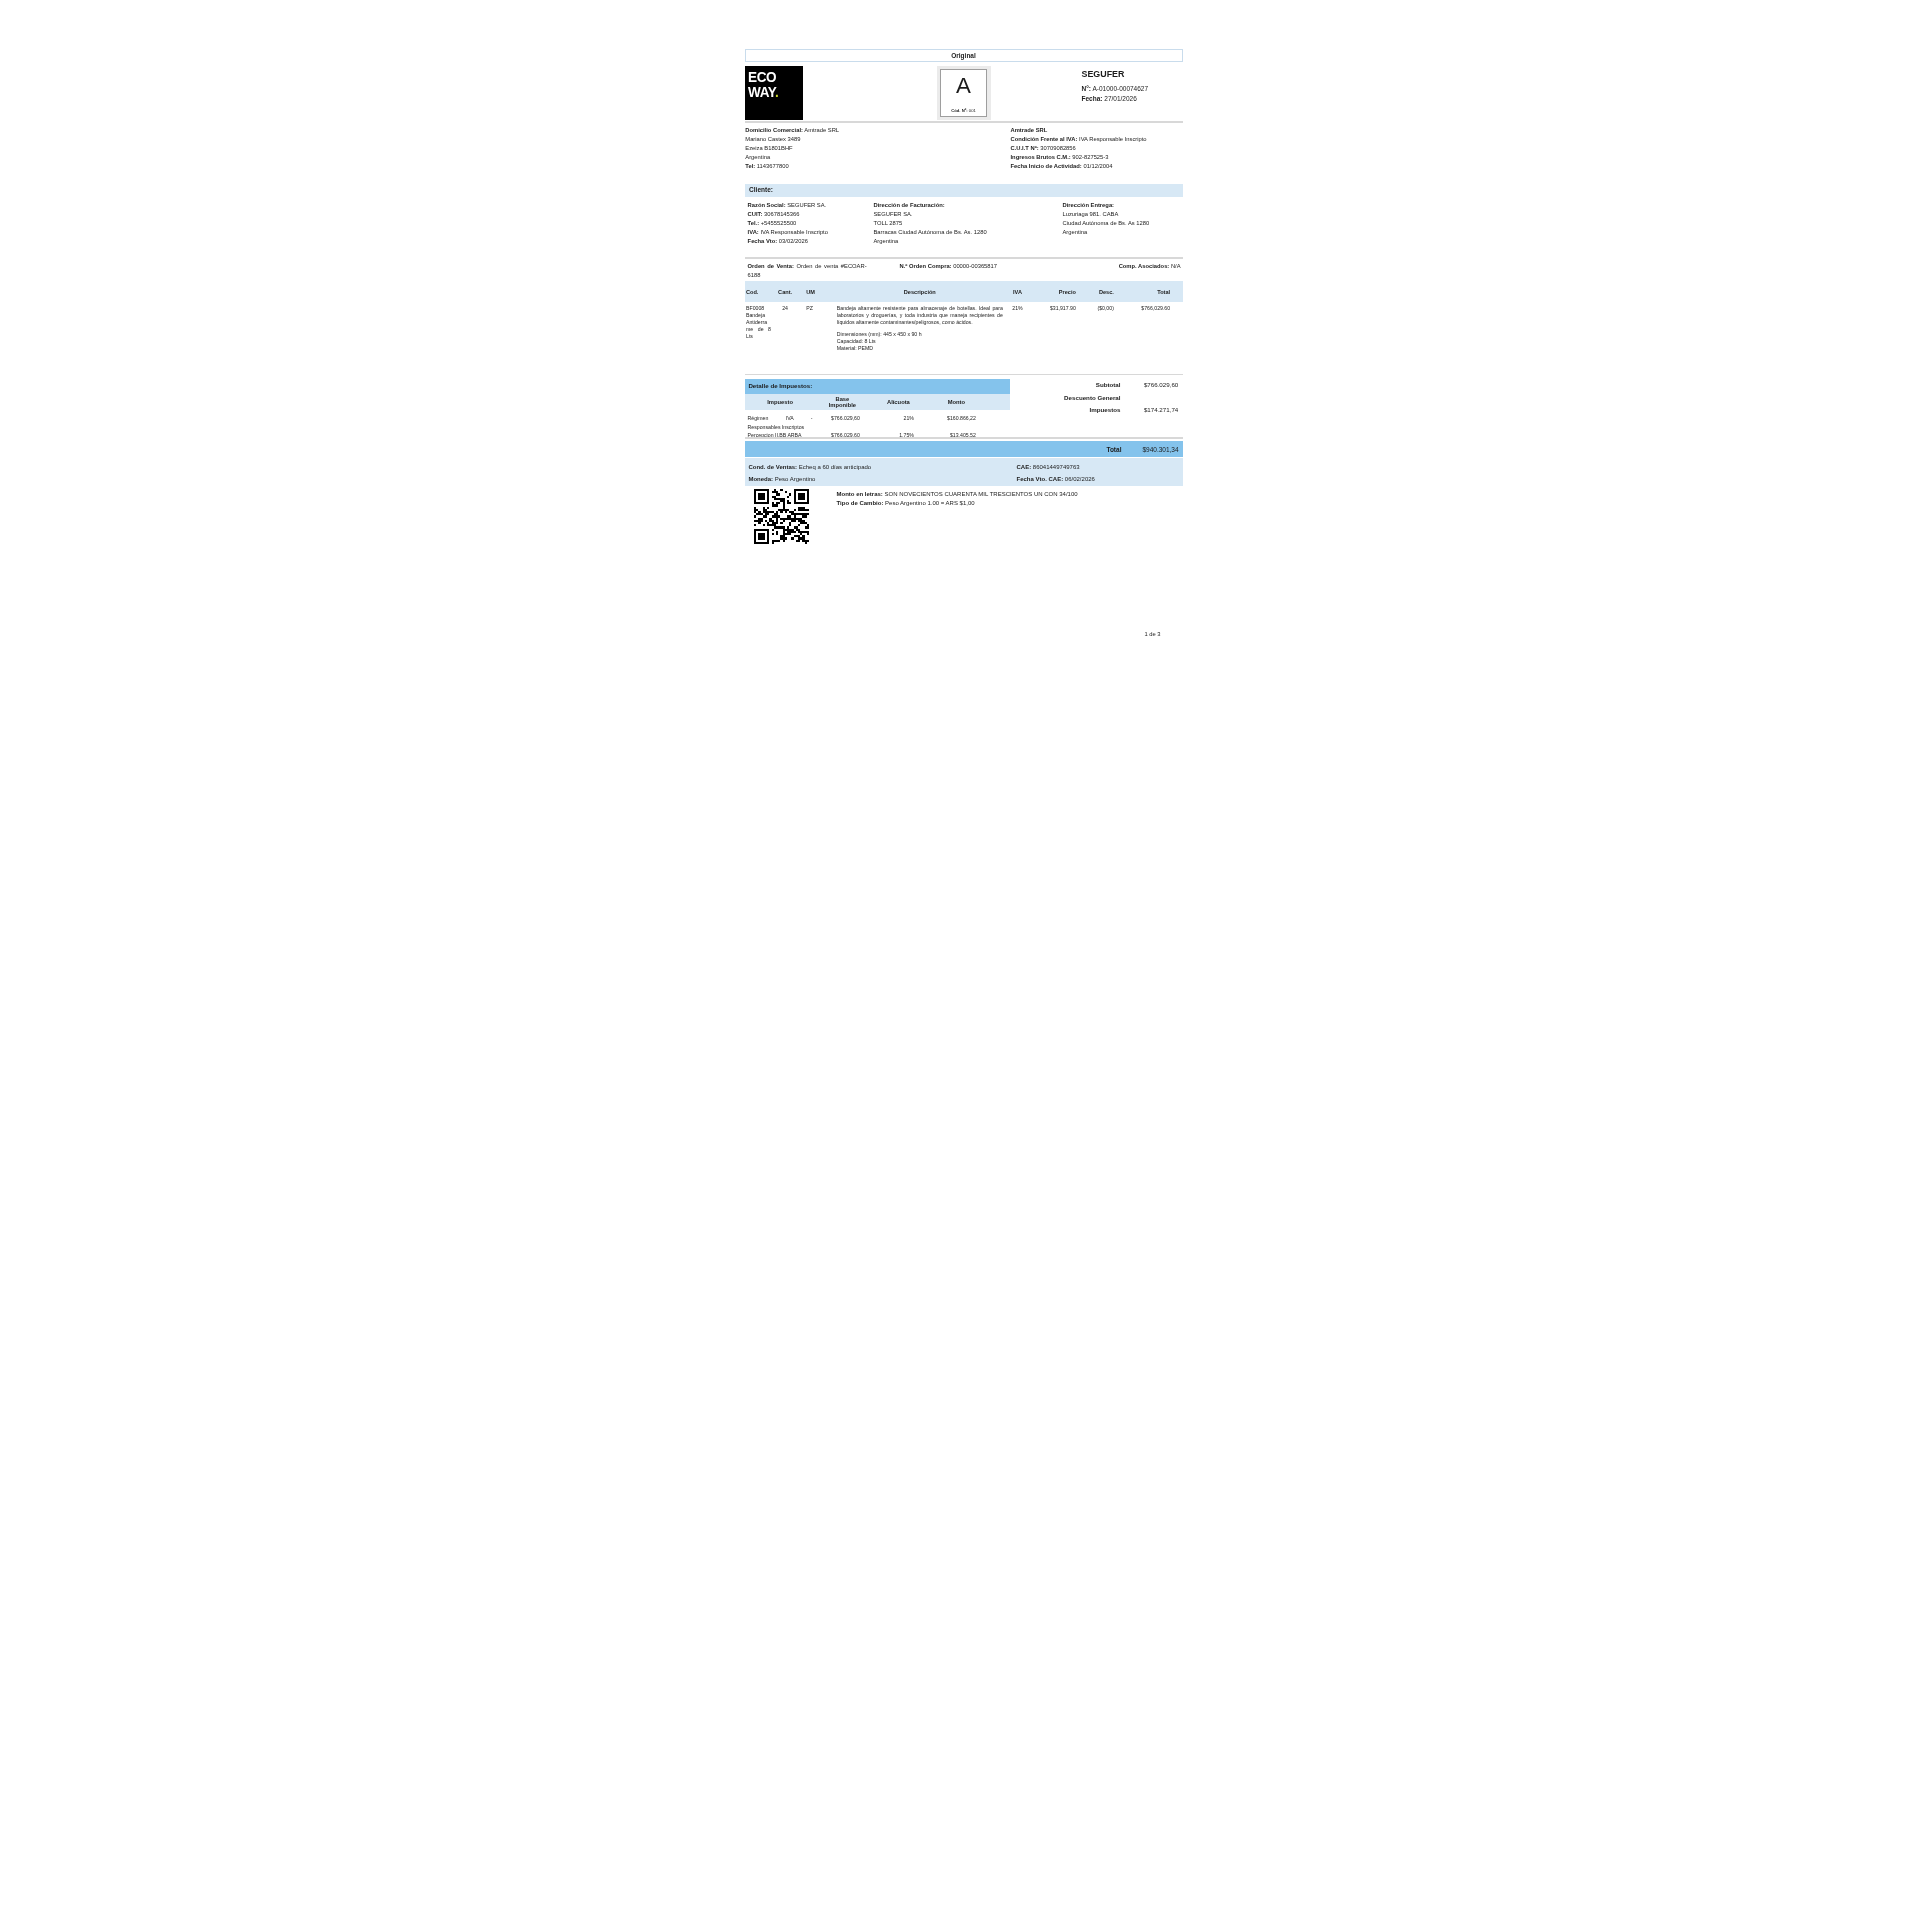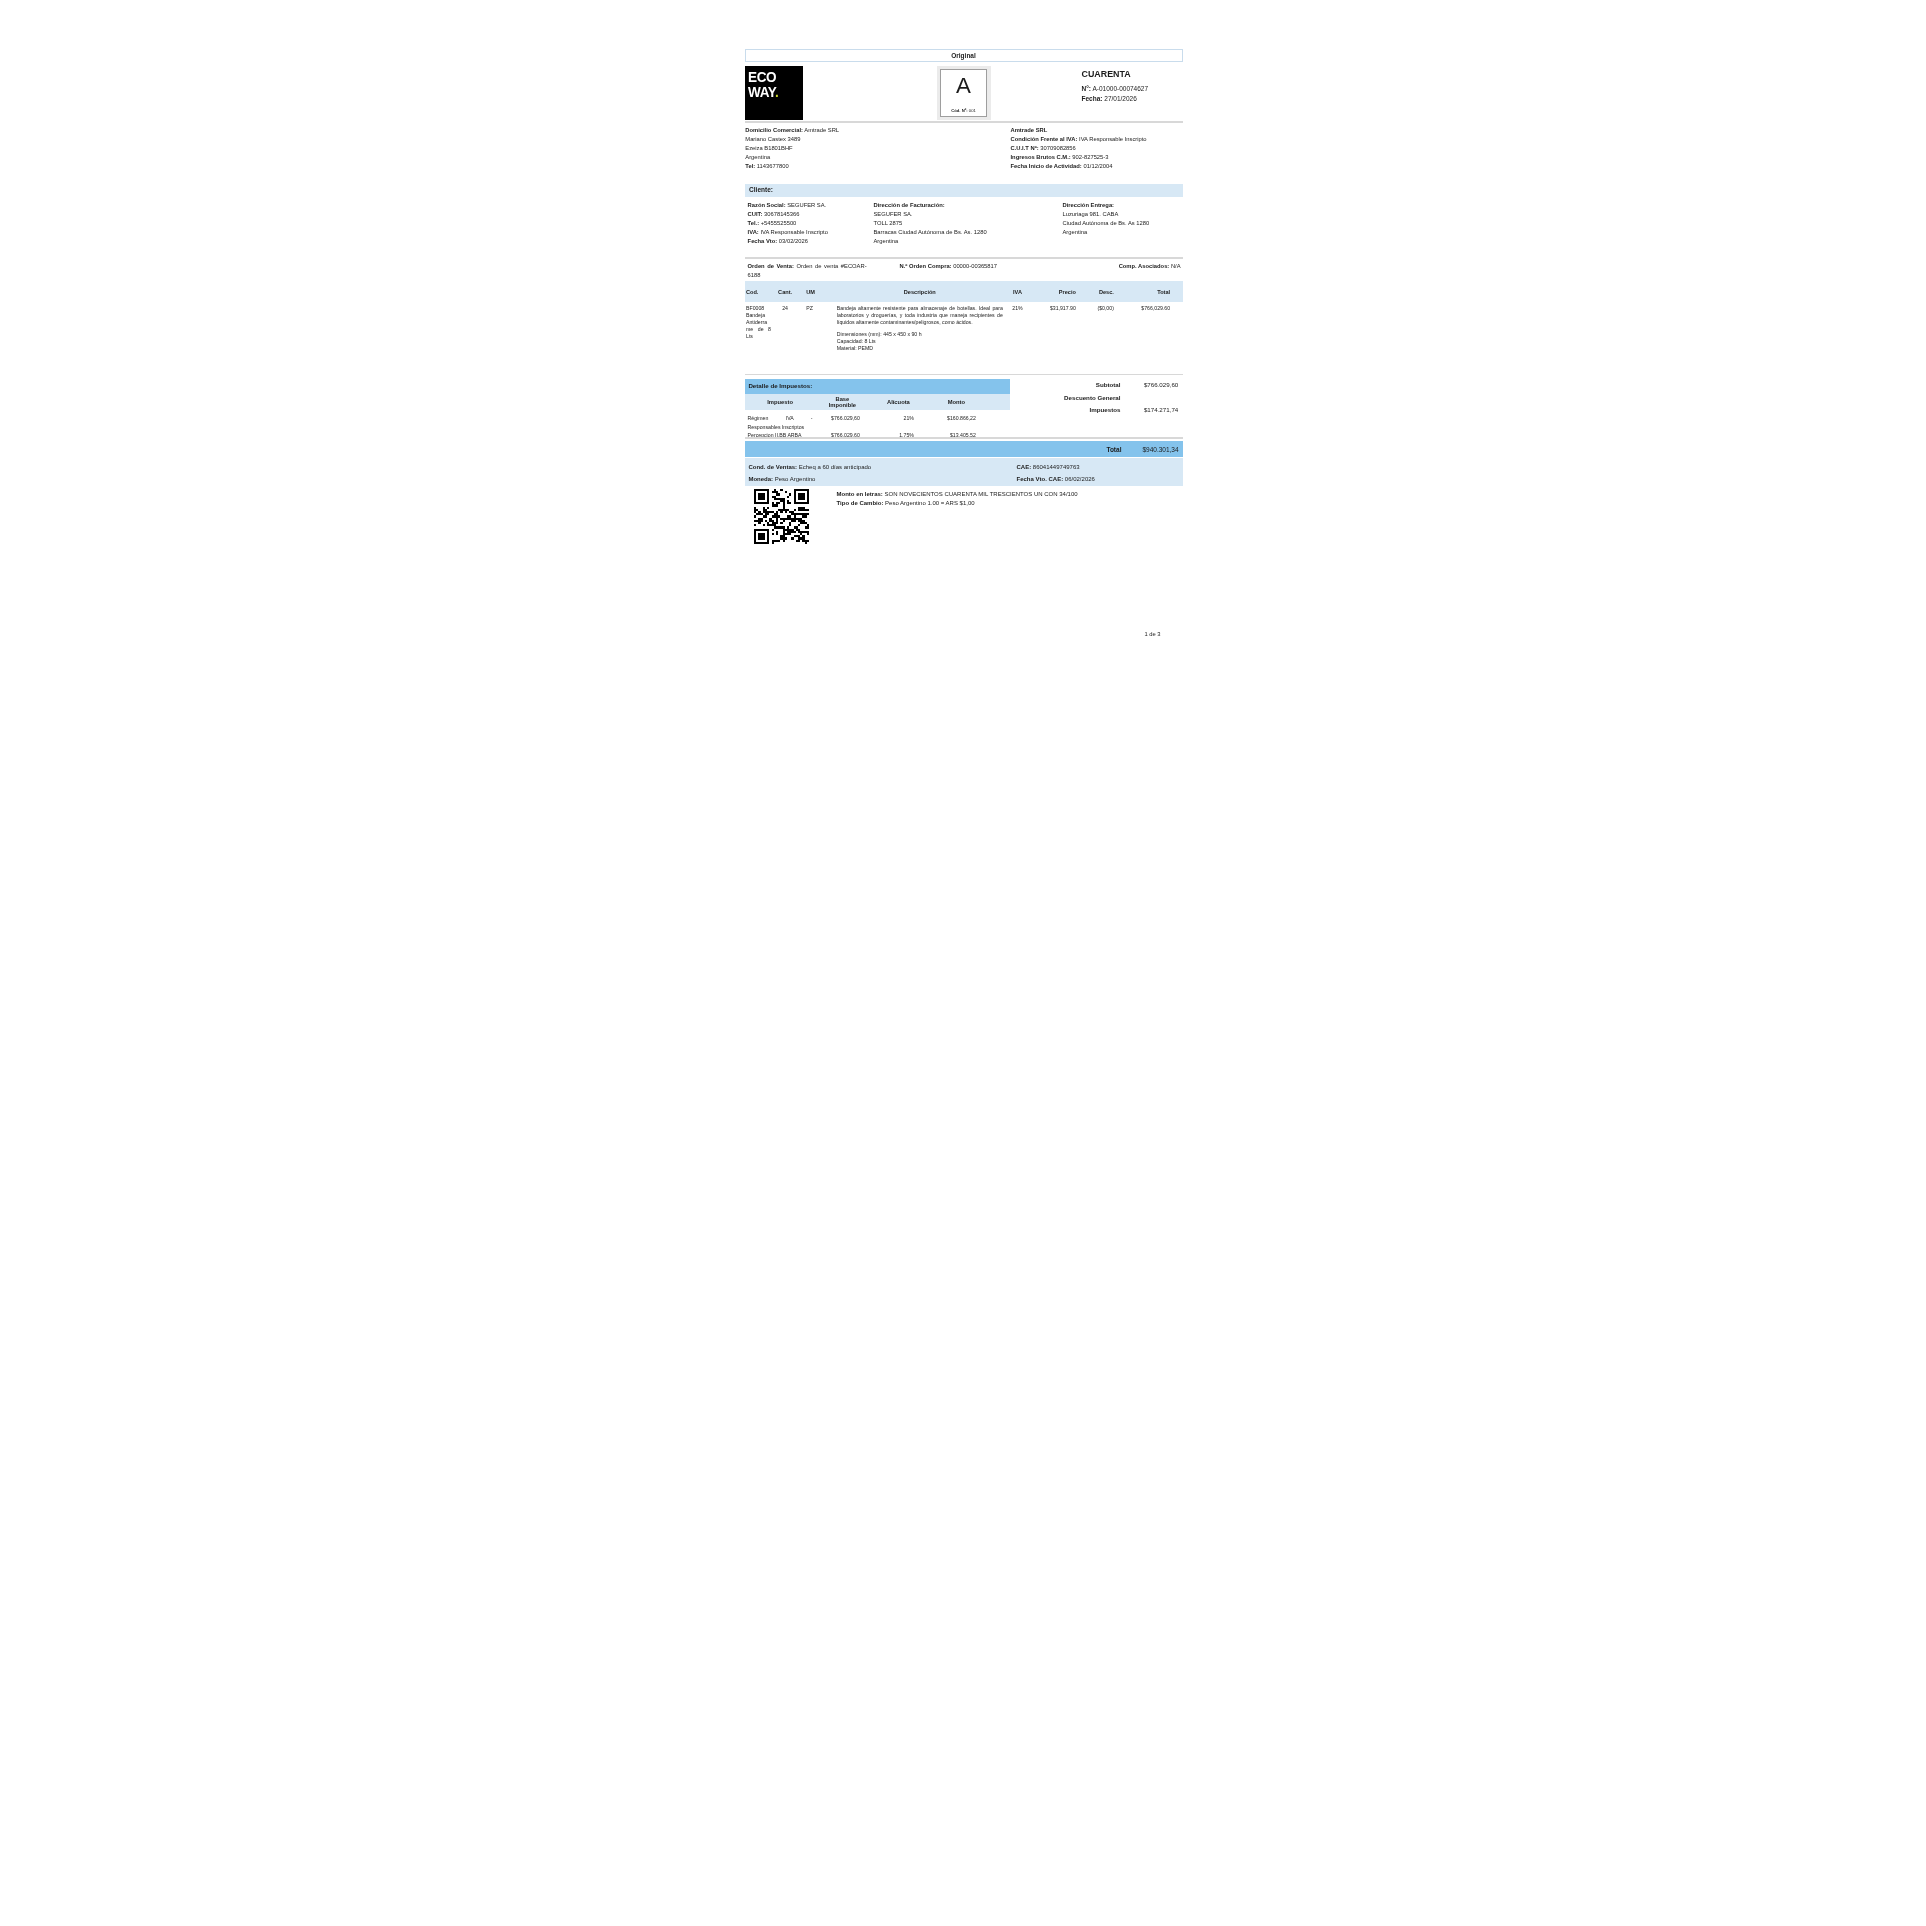--- a/index.html
+++ b/index.html
@@ -128,21 +128,21 @@
         <div class="letter-box">
           <div class="letter-a">A</div>
           <div class="letter-code">
             <span class="b">Cód. Nº:</span>
             <span>001</span>
           </div>
         </div>
       </div>
 
       <div class="invoice-block">
-        <div class="f-title">CUARENTA</div>
+        <div class="f-title">SEGUFER</div>
         <div>
           <span class="b">N°:</span>
           <span>A-01000-00074627</span>
         </div>
         <div>
           <span class="b">Fecha:</span>
           <span>27/01/2026</span>
         </div>
       </div>
     </div>

